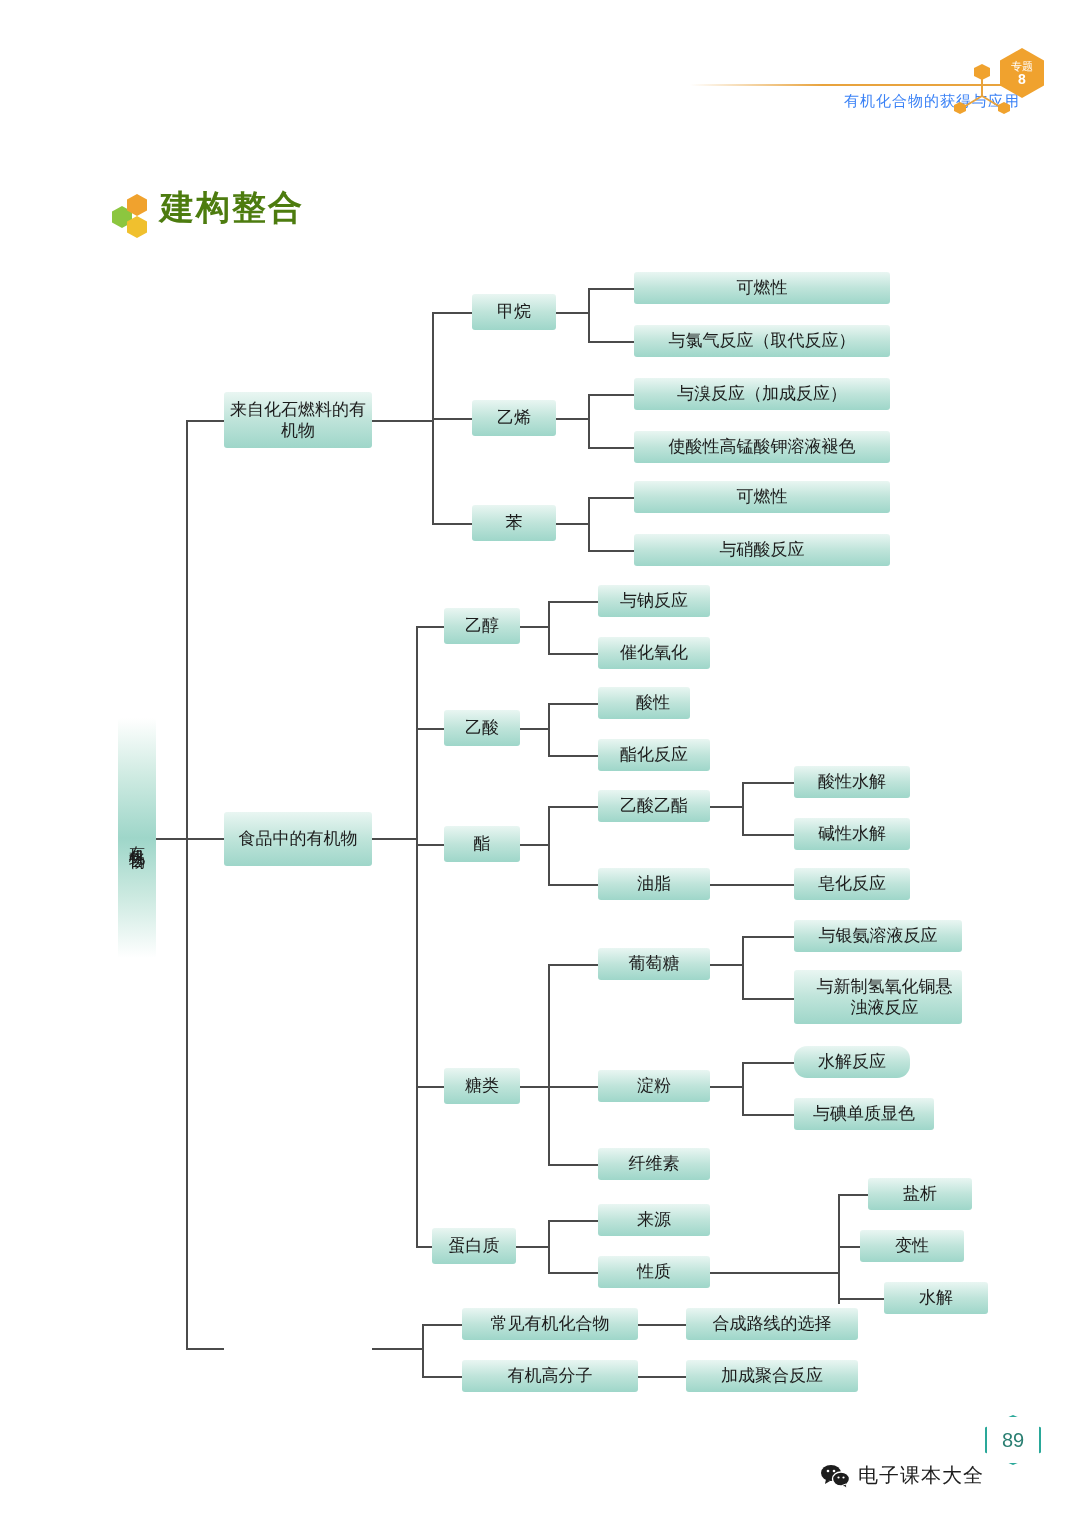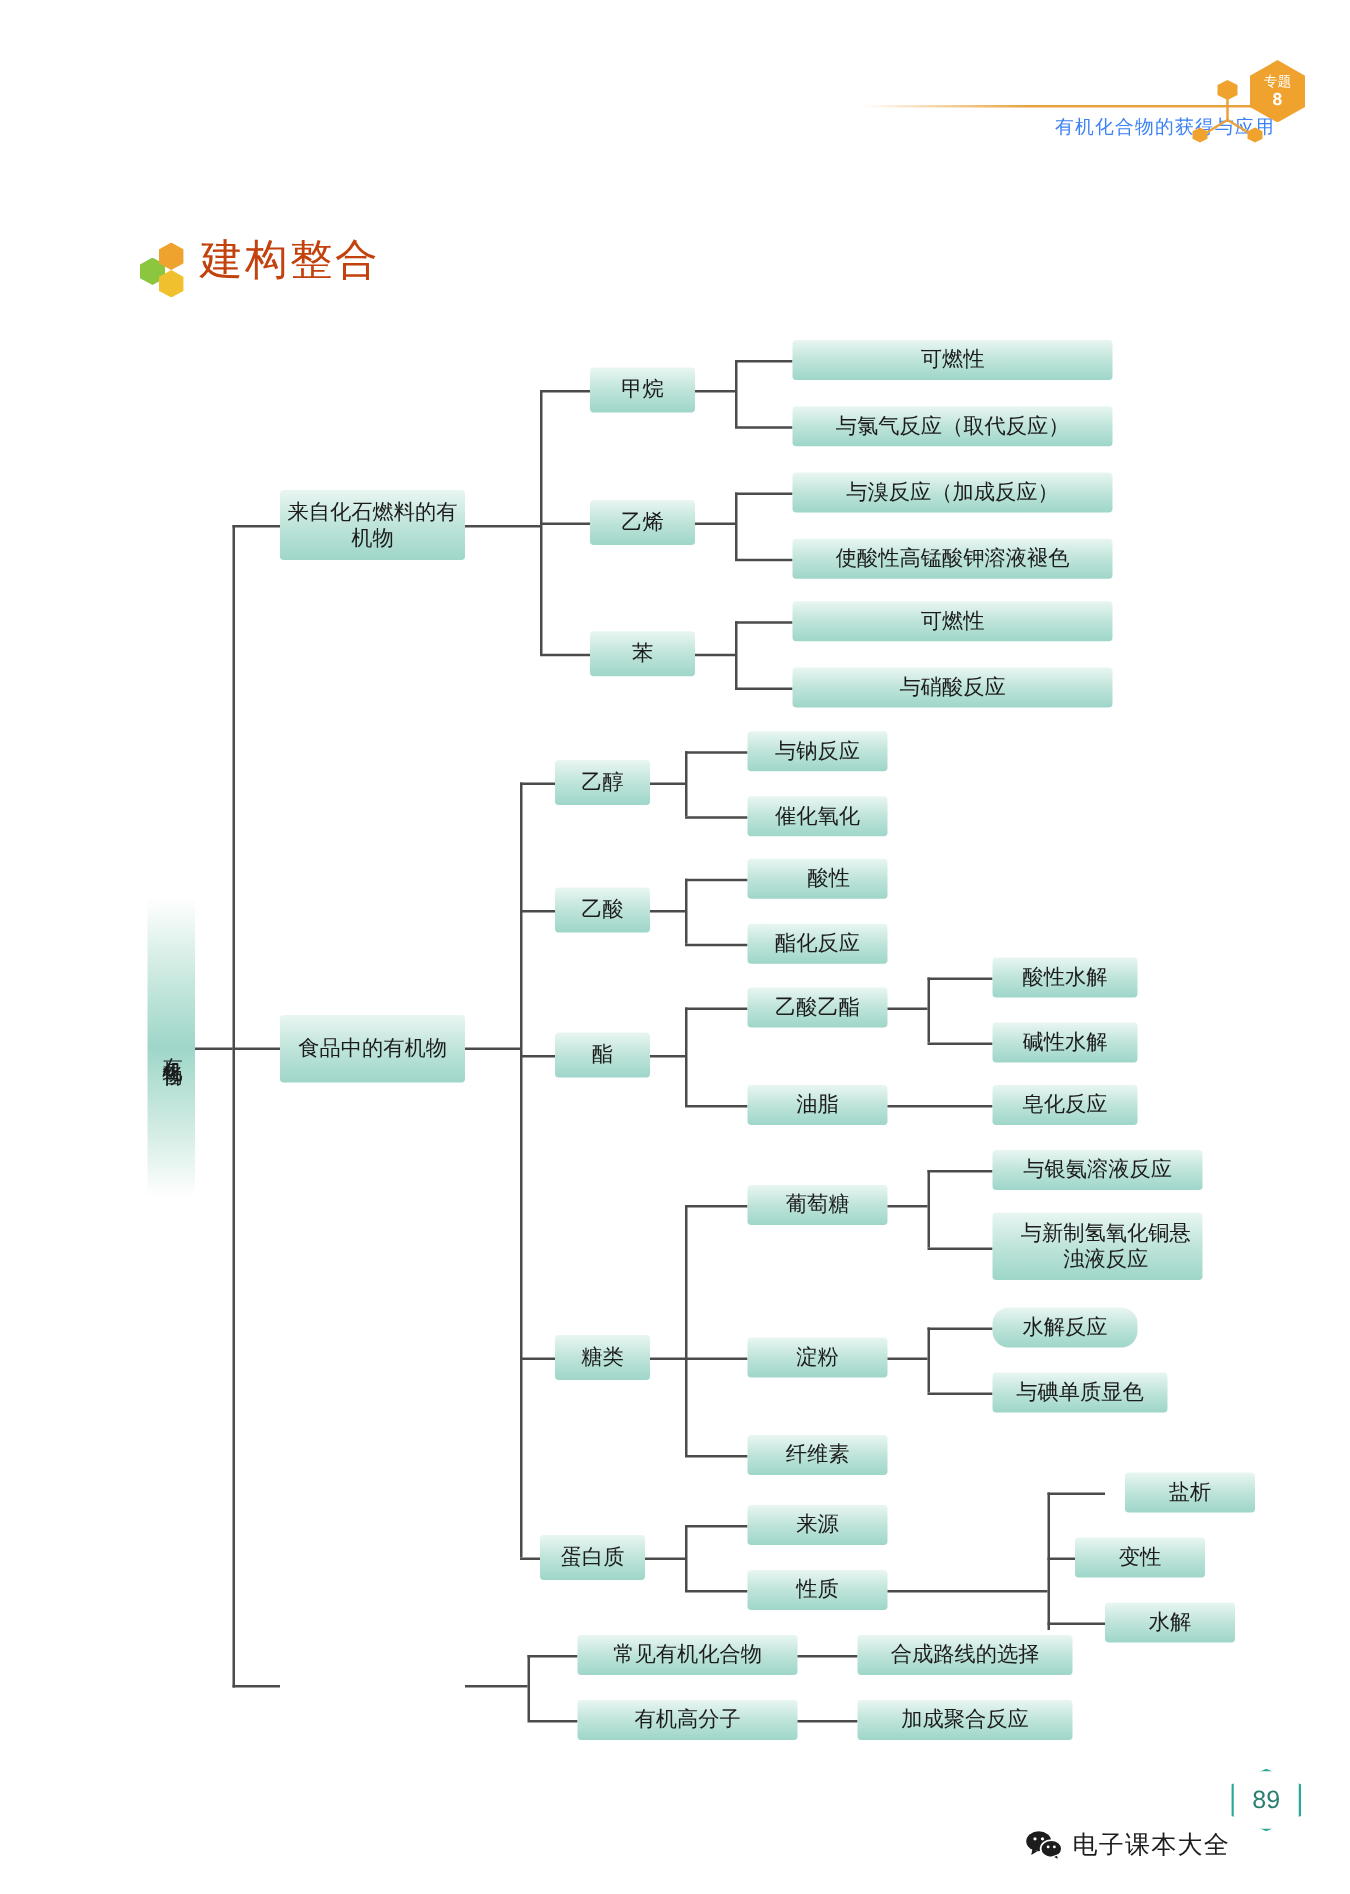--- a/index.html
+++ b/index.html
@@ -65,22 +65,22 @@
     width: 70px;
     height: 70px;
   }
 
   
   .sect-title {
     position: absolute;
     left: 160px;
     top: 185px;
     font-size: 34px;
-    font-weight: normal;
-    color: #c2410c;
+    font-weight: bold;
+    color: #4d7c0f;
     letter-spacing: 2px;
   }
   .sect-dots {
     position: absolute;
     left: 112px;
     top: 192px;
     width: 46px;
     height: 40px;
   }
   .dot-hex {
@@ -242,21 +242,21 @@
   <div class="ln lnh" style="left:548px; top:601px; width:50px;"></div>
   <div class="ln lnh" style="left:548px; top:653px; width:50px;"></div>
   <div class="node" style="left:598px; top:585px; width:112px; height:32px;">与钠反应</div>
   <div class="node" style="left:598px; top:637px; width:112px; height:32px;">催化氧化</div>
 
   <div class="node" style="left:444px; top:710px; width:76px; height:36px;">乙酸</div>
   <div class="ln lnh" style="left:520px; top:728px; width:28px;"></div>
   <div class="ln lnv" style="left:548px; top:703px; height:52px;"></div>
   <div class="ln lnh" style="left:548px; top:703px; width:50px;"></div>
   <div class="ln lnh" style="left:548px; top:755px; width:50px;"></div>
-  <div class="node" style="left:598px; top:687px; width:112px; height:32px;padding-left:24px;">酸性</div>
+  <div class="node" style="left:598px; top:687px; width:92px; height:32px;padding-left:24px;">酸性</div>
   <div class="node" style="left:598px; top:739px; width:112px; height:32px;">酯化反应</div>
 
   <div class="node" style="left:444px; top:826px; width:76px; height:36px;">酯</div>
   <div class="ln lnh" style="left:520px; top:844px; width:28px;"></div>
   <div class="ln lnv" style="left:548px; top:806px; height:78px;"></div>
   <div class="ln lnh" style="left:548px; top:806px; width:50px;"></div>
   <div class="ln lnh" style="left:548px; top:884px; width:50px;"></div>
   <div class="node" style="left:598px; top:790px; width:112px; height:32px;">乙酸乙酯</div>
   <div class="node" style="left:598px; top:868px; width:112px; height:32px;">油脂</div>
 
@@ -300,21 +300,21 @@
   <div class="ln lnh" style="left:548px; top:1220px; width:50px;"></div>
   <div class="ln lnh" style="left:548px; top:1272px; width:50px;"></div>
   <div class="node" style="left:598px; top:1204px; width:112px; height:32px;">来源</div>
   <div class="node" style="left:598px; top:1256px; width:112px; height:32px;">性质</div>
 
   <div class="ln lnh" style="left:710px; top:1272px; width:128px;"></div>
   <div class="ln lnv" style="left:838px; top:1194px; height:110px;"></div>
   <div class="ln lnh" style="left:838px; top:1194px; width:46px;"></div>
   <div class="ln lnh" style="left:838px; top:1246px; width:46px;"></div>
   <div class="ln lnh" style="left:838px; top:1298px; width:46px;"></div>
-  <div class="node" style="left:900px; top:1178px; width:104px; height:32px;">盐析</div>
+  <div class="node" style="left:868px; top:1178px; width:104px; height:32px;">盐析</div>
   <div class="node" style="left:860px; top:1230px; width:104px; height:32px;">变性</div>
   <div class="node" style="left:884px; top:1282px; width:104px; height:32px;">水解</div>
 
   <div class="ln lnh" style="left:372px; top:1348px; width:50px;"></div>
   <div class="ln lnv" style="left:422px; top:1324px; height:52px;"></div>
   <div class="ln lnh" style="left:422px; top:1324px; width:40px;"></div>
   <div class="ln lnh" style="left:422px; top:1376px; width:40px;"></div>
 
   <div class="node" style="left:462px; top:1308px; width:176px; height:32px;">常见有机化合物</div>
   <div class="ln lnh" style="left:638px; top:1324px; width:48px;"></div>

